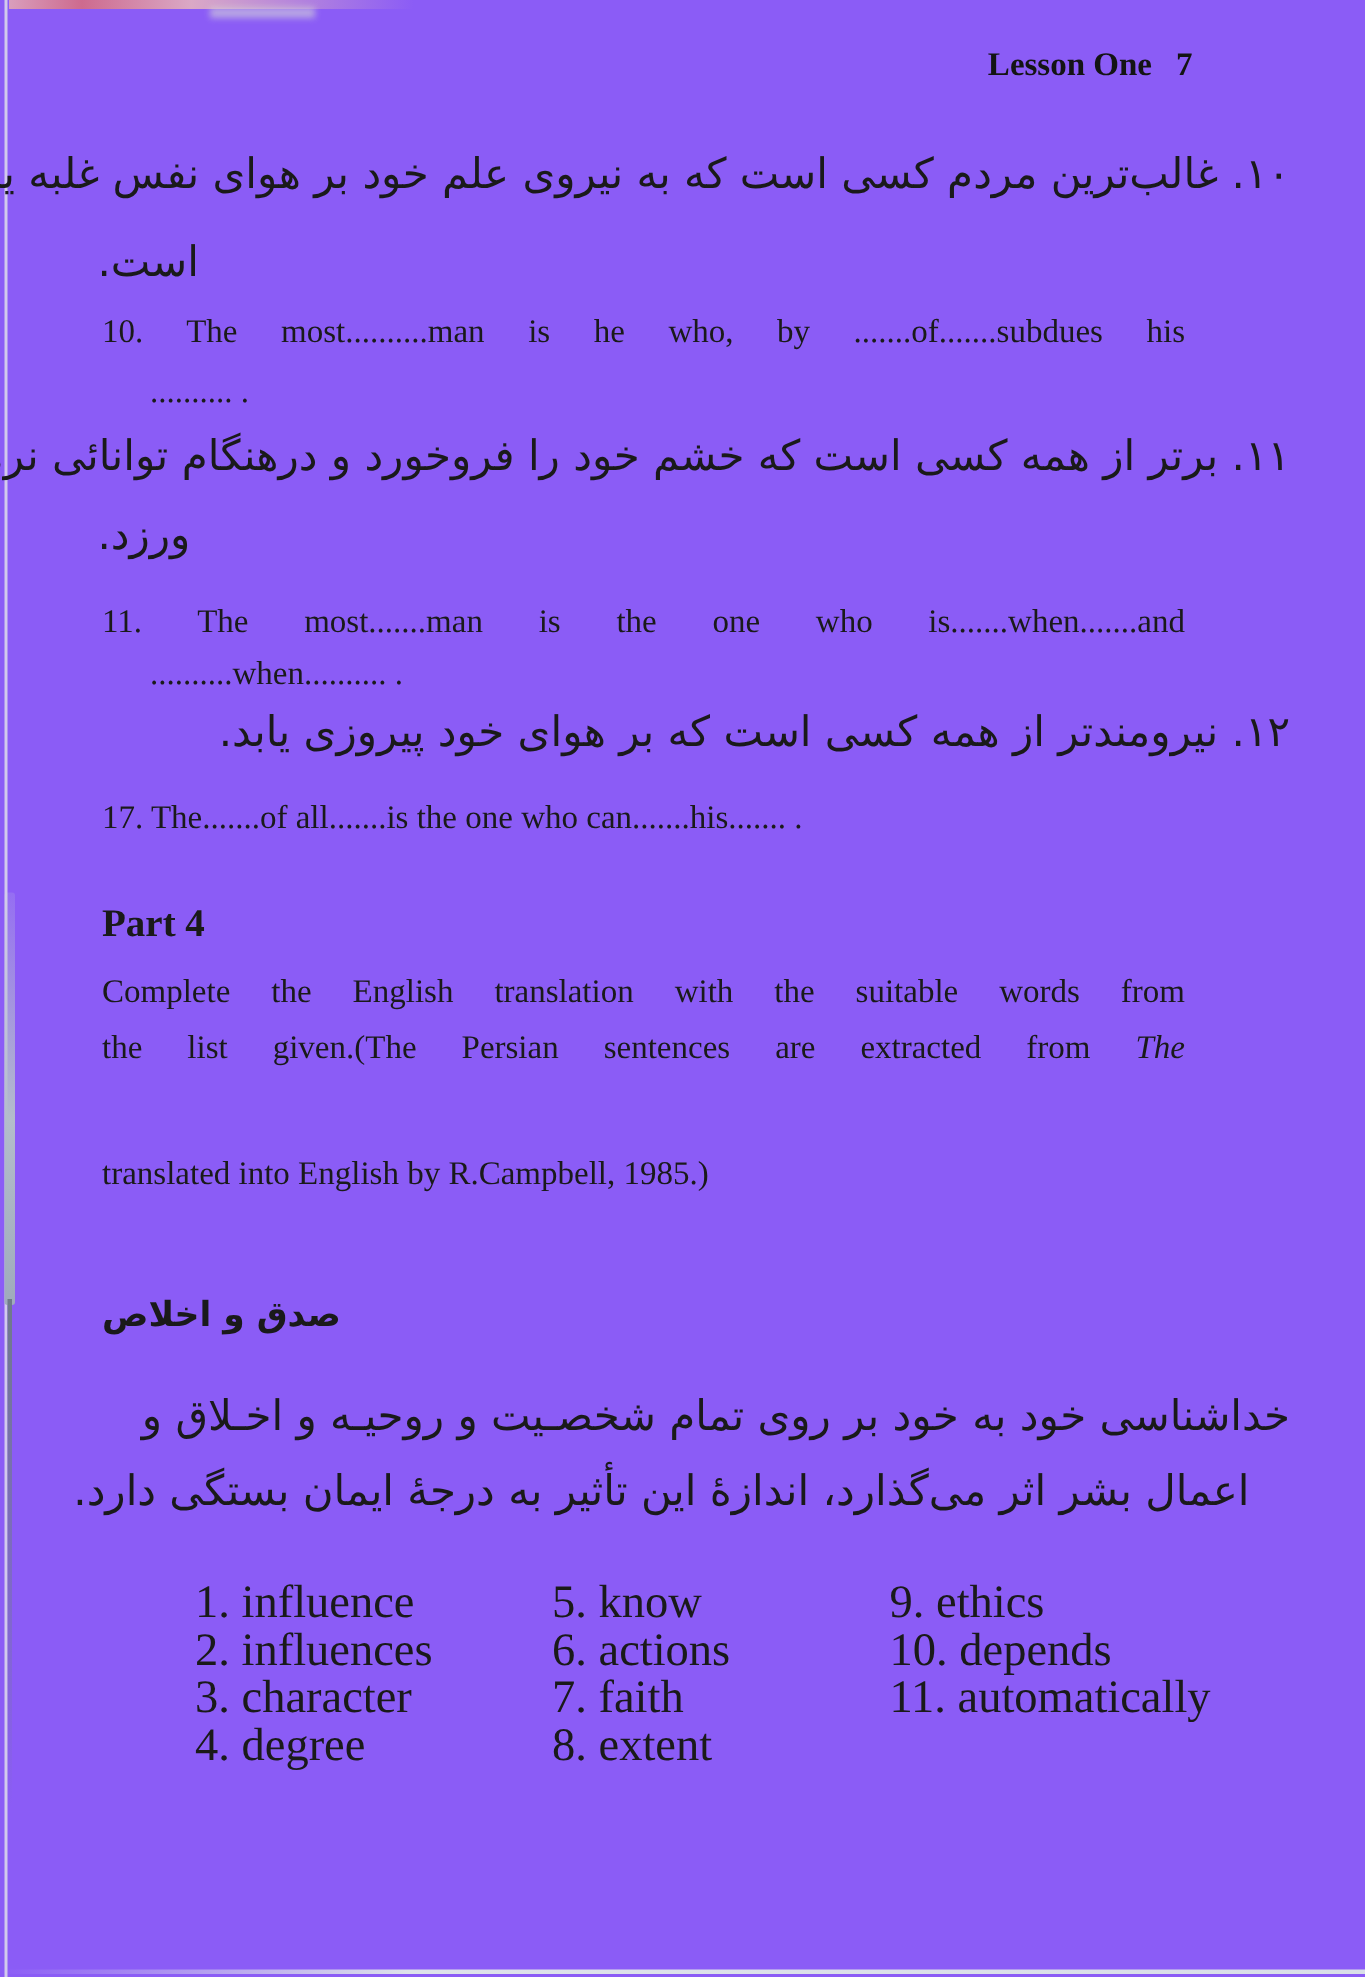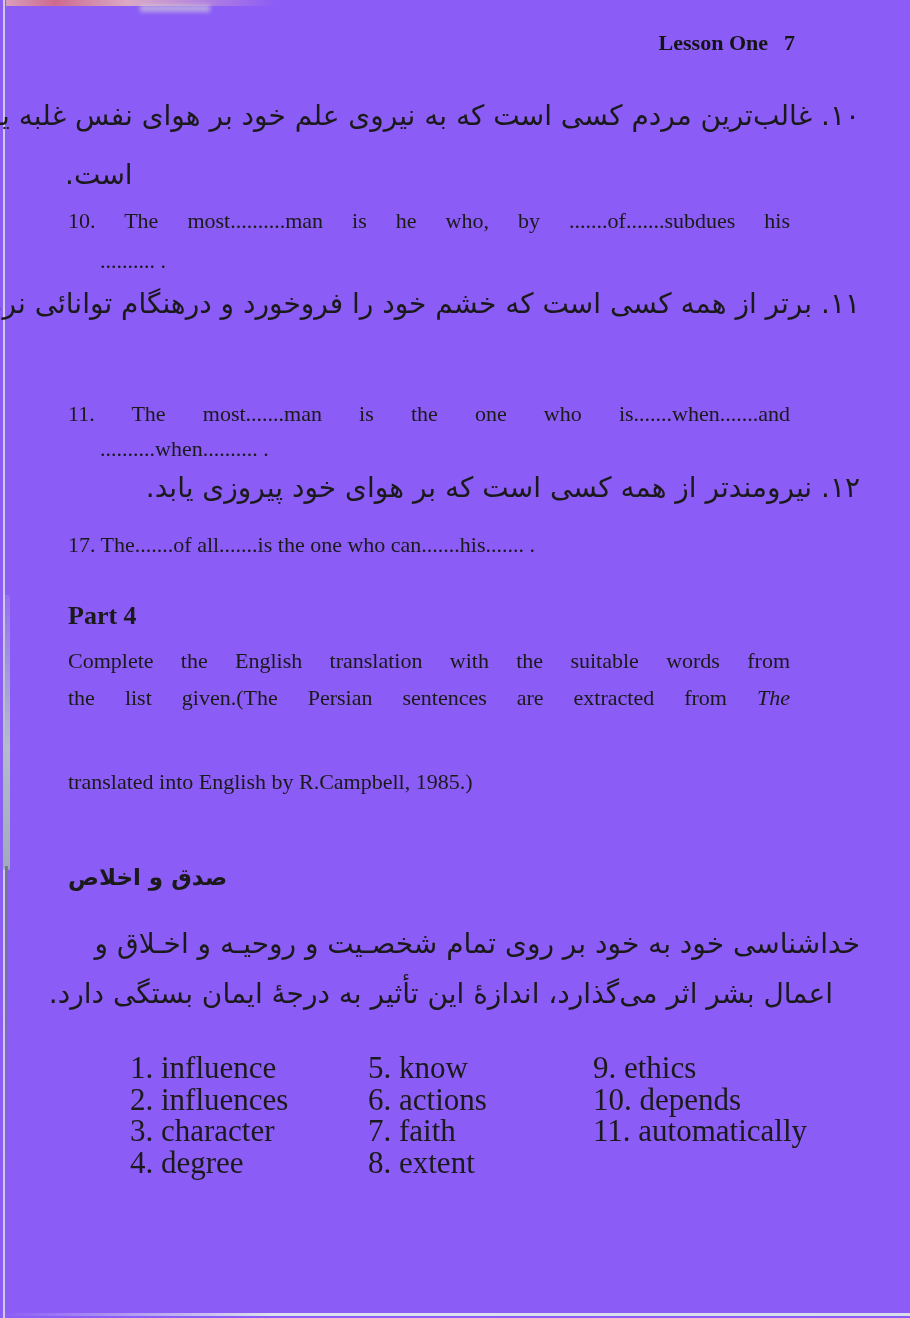--- a/index.html
+++ b/index.html
@@ -85,20 +85,21 @@
     <span>Lesson One</span>
     <span>7</span>
   </div>
 
   <div class="abs fa fa-right" style="left:68px;top:99px;width:792px;">۱۰. غالب‌ترین مردم کسی است که به نیروی علم خود بر هوای نفس غلبه یافتـه</div>
   <div class="abs fa fa-left" style="left:65px;top:158px;width:792px;">است.</div>
   <div class="abs en just" style="left:68px;top:206px;width:722px;">10. The most..........man is he who, by .......of.......subdues his</div>
   <div class="abs en" style="left:100px;top:246px;">.......... .</div>
 
   <div class="abs fa fa-right" style="left:68px;top:287px;width:792px;">۱۱. برتر از همه کسی است که خشم خود را فروخورد و درهنگام توانائی نرمـی</div>
+  <div class="abs fa fa-left" style="left:65px;top:340px;width:792px;">ورزد.</div>
   <div class="abs en just" style="left:68px;top:399px;width:722px;">11. The most.......man is the one who is.......when.......and</div>
   <div class="abs en" style="left:100px;top:434px;">..........when.......... .</div>
 
   <div class="abs fa fa-right" style="left:68px;top:471px;width:792px;">۱۲. نیرومندتر از همه کسی است که بر هوای خود پیروزی یابد.</div>
   <div class="abs en" style="left:68px;top:530px;width:722px;">17. The.......of all.......is the one who can.......his....... .</div>
 
   <div class="part-heading">Part 4</div>
 
   <div class="abs en just" style="left:68px;top:646px;width:722px;">Complete the English translation with the suitable words from</div>
 

